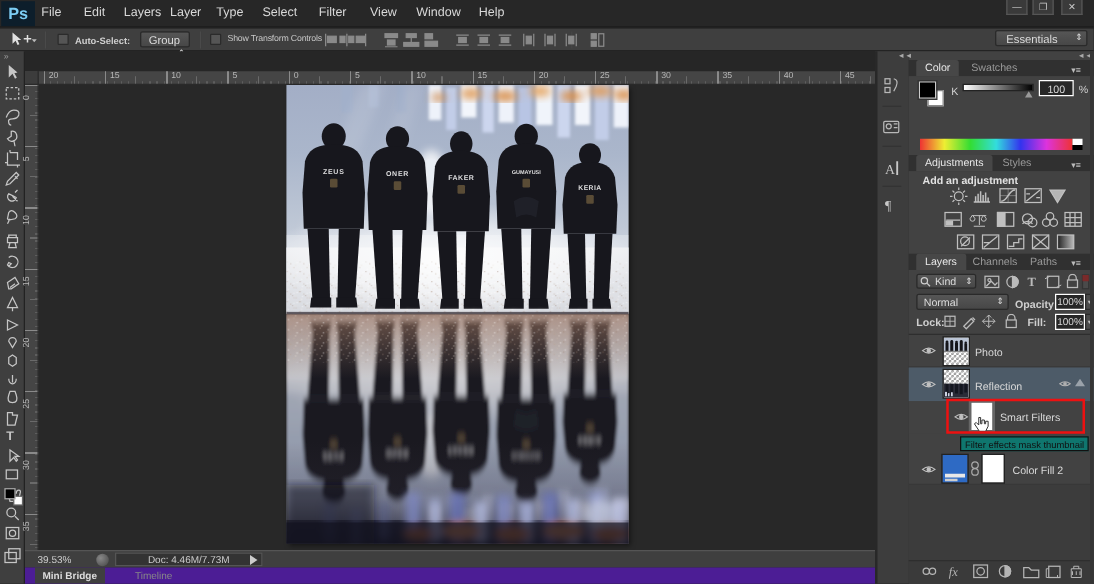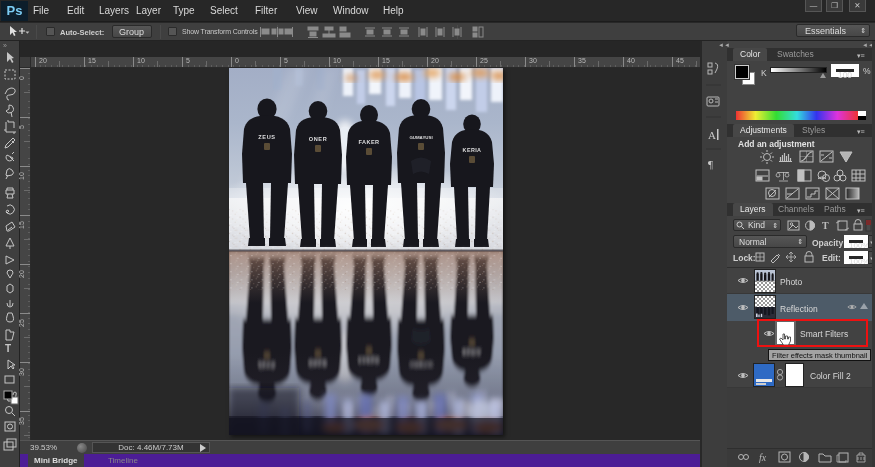--- a/index.html
+++ b/index.html
@@ -56,21 +56,21 @@
 #btabs { left:20px; top:454px; width:680px; height:19px; background:#4c1d95; }
 .btab { position:absolute; top:0; height:13px; font-size:8px; line-height:13px; padding:0 6px; }
 
 
 #rstrip { left:700px; top:41px; width:27px; height:426px; background:#3d3d3d; border-left:2px solid #282828; }
 #rpanels { left:727px; top:41px; width:148px; height:426px; background:#424242; }
 .ptabbar { position:absolute; left:0; width:148px; height:13px; background:#303030; }
 .ptab { position:absolute; top:0; height:13px; font-size:8.5px; font-weight:normal; line-height:13px; padding:0 7px; color:#999; }
 .ptab.act { background:#474747; color:#e8e8e8; border-radius:2px 2px 0 0; }
 .pmenu { position:absolute; right:3px; top:4px; color:#bbb; font-size:7px; }
-.inbox { position:absolute; background:#272727; border:5px solid #ffffff; color:#d8d8d8; font-size:8.5px; text-align:center; }
+.inbox { position:absolute; background:#272727; border:1px solid #ffffff; color:#d8d8d8; font-size:8.5px; text-align:center; }
 .small { font-size:8.5px; color:#cfcfcf; position:absolute; }
 .lname { position:absolute; color:#d8d8d8; font-size:8.5px; }
 .thumb { position:absolute; width:20px; height:22px; outline:1px solid #222; overflow:hidden; }
 .checker { position:absolute; left:0; top:0; width:20px; height:22px;
   background-image:linear-gradient(45deg,#999 25%,transparent 25%,transparent 75%,#999 75%),linear-gradient(45deg,#999 25%,transparent 25%,transparent 75%,#999 75%);
   background-size:4px 4px; background-position:0 0,2px 2px; background-color:#fff; }
 .thumb svg { position:absolute; left:0; top:0; }
 </style>
 </head>
 <body>
@@ -551,21 +551,21 @@
   <svg class="abs" style="left:755px; top:251px;" width="60" height="13" viewBox="0 0 60 13">
     <g stroke="#bbb" fill="none" stroke-width="1">
       <rect x="1" y="2" width="8" height="8"></rect>
         <path d="M1 6 h8 M5 2 v8" stroke-width="0.7"></path>
       <path d="M16 10 l6-6 2 2 -6 6 z M23 3 l2 2"></path>
       <path d="M36 1 v10 M31 6 h10 M36 1 l-2 2 M36 1 l2 2 M36 11 l-2-2 M36 11 l2-2 M31 6 l2-2 M31 6 l2 2 M41 6 l-2-2 M41 6 l-2 2" stroke-width="0.8"></path>
       <rect x="50" y="5" width="8" height="6"></rect>
         <path d="M51 5 v-1.5 a3 3 0 0 1 6 0 v1.5"></path>
     </g>
   </svg>
-  <div class="small" style="left:822px; top:253px; font-weight:bold;">Edit:</div>
+  <div class="small" style="left:822px; top:253px; font-weight:bold;">Fill:</div>
   <div class="inbox" style="left:844px; top:251px; width:24px; height:13px; line-height:12px; font-size:8px;">100%</div>
   <div class="abs" style="left:868px; top:251px; width:7px; height:13px; background:#4a4a4a; border:1px solid #2a2a2a; color:#bbb; font-size:5px; text-align:center; line-height:12px;">▾</div>
   <div class="abs" style="left:727px; top:267px; width:148px; height:1px; background:#2e2e2e;"></div>
 
   <div class="abs" style="left:727px; top:268px; width:148px; height:26px; background:#424242; border-bottom:1px solid #383838;"></div>
   <svg class="abs eye" style="left:737px; top:276px;" width="12" height="9" viewBox="0 0 12 9">
       <path d="M1 4.5 Q6 0.5 11 4.5 Q6 8.5 1 4.5 z" fill="none" stroke="#c0c0c0"></path>
       <circle cx="6" cy="4.5" r="1.8" fill="#c0c0c0"></circle>
     </svg>
   <div class="thumb" style="left:755px; top:270px;">
@@ -624,21 +624,21 @@
       <path d="M1 4.5 Q6 0.5 11 4.5 Q6 8.5 1 4.5 z" fill="none" stroke="#c0c0c0"></path>
       <circle cx="6" cy="4.5" r="1.8" fill="#c0c0c0"></circle>
     </svg>
   <div class="abs" style="left:777px; top:322px; width:17px; height:22px; background:#fff; outline:2px solid #666;"></div>
   <svg class="abs" style="left:779px; top:333px;" width="14" height="14" viewBox="0 0 14 14">
       <path d="M4 1 v6 l-2-2 -1.5 1 4 6 h5 l2-4 v-4 h-2 v2 h-1 v-3 h-2 v3 h-1 v-5 z" fill="#fff" stroke="#333" stroke-width="0.8"></path>
     </svg>
   <div class="lname" style="left:800px; top:329px;">Smart Filters</div>
   <div class="abs" style="left:757px; top:319px; width:111px; height:28px; border:2px solid #ee1111;"></div>
 
-  <div class="abs" style="left:768px; top:349px; height:12px; background:#a3a3a3; border:1px solid #111; color:#111; font-size:7.5px; line-height:11px; padding:0 3px; white-space:nowrap;">Filter effects mask thumbnail</div>
+  <div class="abs" style="left:768px; top:349px; height:12px; background:#0f766e; border:1px solid #111; color:#111; font-size:7.5px; line-height:11px; padding:0 3px; white-space:nowrap;">Filter effects mask thumbnail</div>
 
   <div class="abs" style="left:727px; top:362px; width:148px; height:26px; background:#424242; border-bottom:1px solid #383838;"></div>
   <svg class="abs eye" style="left:737px; top:371px;" width="12" height="9" viewBox="0 0 12 9">
       <path d="M1 4.5 Q6 0.5 11 4.5 Q6 8.5 1 4.5 z" fill="none" stroke="#c0c0c0"></path>
       <circle cx="6" cy="4.5" r="1.8" fill="#c0c0c0"></circle>
     </svg>
   <div class="abs" style="left:754px; top:364px; width:20px; height:22px; background:#2e6ac4; outline:1px solid #222;"></div>
   <div class="abs" style="left:756px; top:379px; width:16px; height:3px; background:#e8e8e8;"></div>
   <div class="abs" style="left:756px; top:383px; width:10px; height:2px; background:#cfcfcf;"></div>
   <svg class="abs" style="left:776px; top:368px;" width="8" height="14" viewBox="0 0 8 14">

